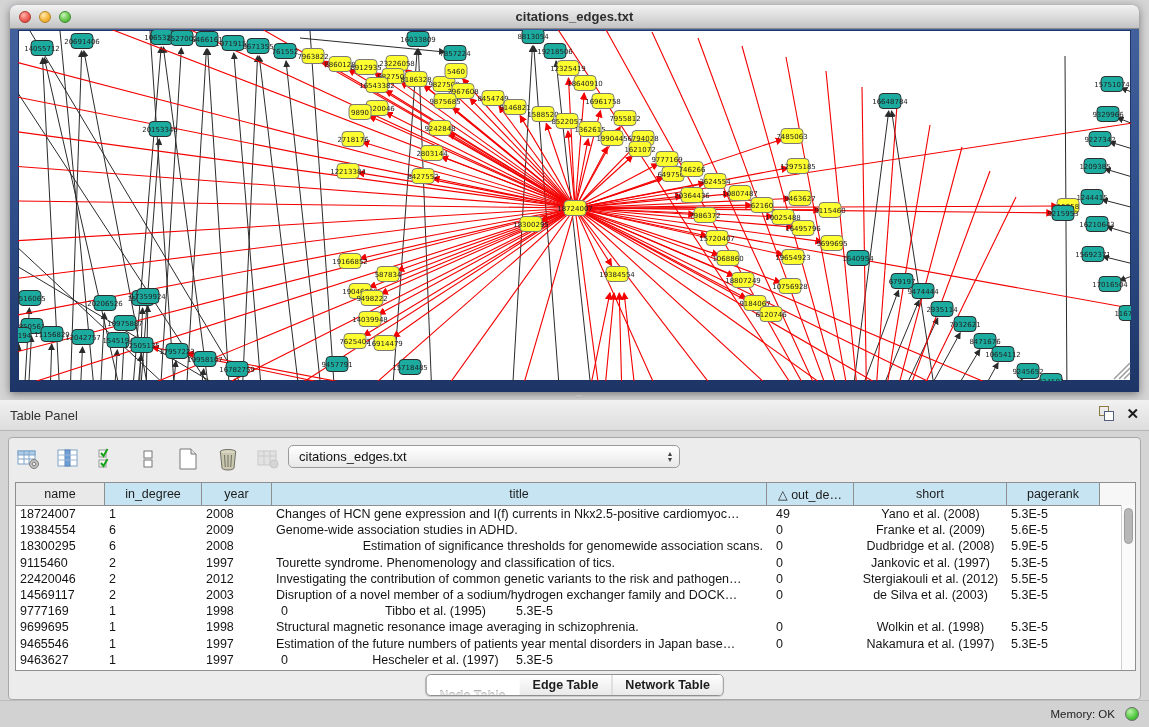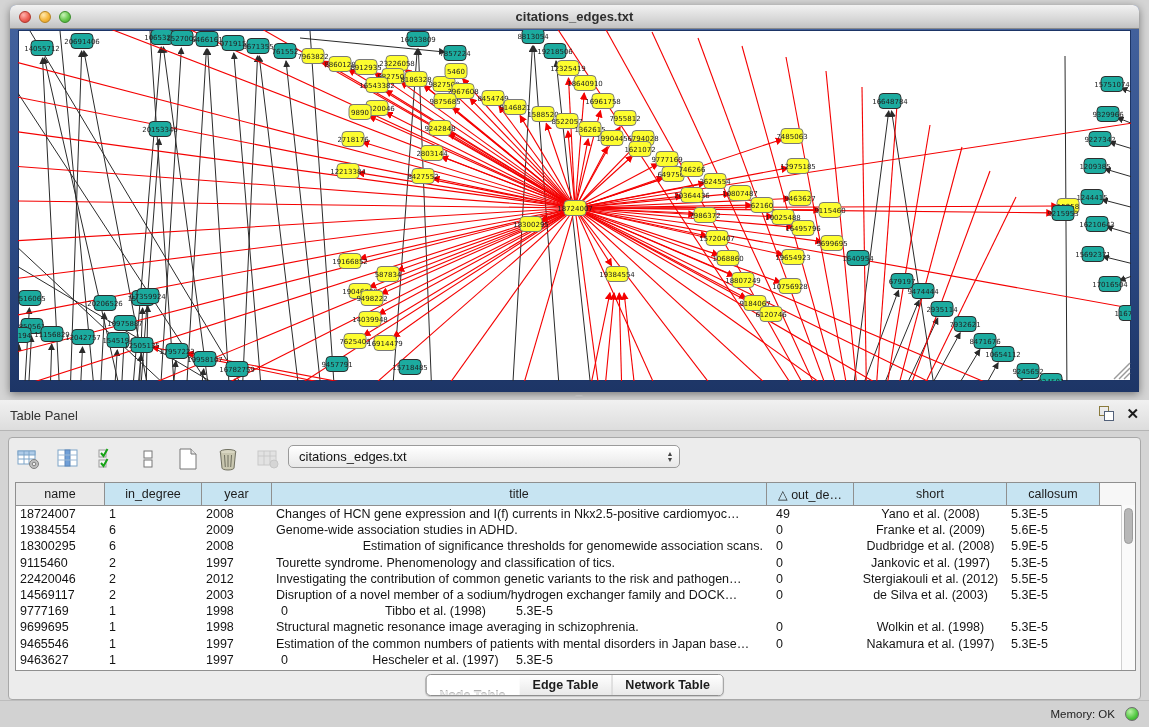--- a/index.html
+++ b/index.html
@@ -797,21 +797,21 @@
   </div>
 
   <div class="tbl">
     <div class="thead" id="thead">
         <div class="th gray" style="width: 89px;">name</div>
         <div class="th" style="width: 97px;">in_degree</div>
         <div class="th" style="width: 70px;">year</div>
         <div class="th" style="width: 495px;">title</div>
         <div class="th" style="width: 87px;">△ out_de…</div>
         <div class="th" style="width: 153px;">short</div>
-        <div class="th" style="width: 93px;">callosum</div>
+        <div class="th" style="width: 93px;">pagerank</div>
         <div class="th filler"></div>
       </div>
     <div id="tbody">
         <div class="trow">
           <div class="td" style="width: 89px; text-align: left;">18724007</div>
           <div class="td" style="width: 97px; text-align: left;">1</div>
           <div class="td" style="width: 70px; text-align: left;">2008</div>
           <div class="td" style="width: 495px; text-align: left;">Changes of HCN gene expression and I(f) currents in Nkx2.5-positive cardiomyoc…</div>
           <div class="td" style="width: 87px; text-align: left; padding-left: 9px;">49</div>
           <div class="td" style="width: 153px; text-align: center;">Yano et al. (2008)</div>
@@ -860,37 +860,37 @@
           <div class="td" style="width: 495px; text-align: left;">Disruption of a novel member of a sodium/hydrogen exchanger family and DOCK…</div>
           <div class="td" style="width: 87px; text-align: left; padding-left: 9px;">0</div>
           <div class="td" style="width: 153px; text-align: center;">de Silva et al. (2003)</div>
           <div class="td" style="width: 93px; text-align: left;">5.3E-5</div>
         </div>
         <div class="trow">
           <div class="td" style="width: 89px; text-align: left;">9777169</div>
           <div class="td" style="width: 97px; text-align: left;">1</div>
           <div class="td" style="width: 70px; text-align: left;">1998</div>
           <div class="td" style="width: 87px; text-align: left; padding-left: 9px;">0</div>
-          <div class="td" style="width: 153px; text-align: center;">Tibbo et al. (1998)</div>
+          <div class="td" style="width: 153px; text-align: center;">Tibbo et al. (1995)</div>
           <div class="td" style="width: 93px; text-align: left;">5.3E-5</div>
         </div>
         <div class="trow">
           <div class="td" style="width: 89px; text-align: left;">9699695</div>
           <div class="td" style="width: 97px; text-align: left;">1</div>
           <div class="td" style="width: 70px; text-align: left;">1998</div>
           <div class="td" style="width: 495px; text-align: left;">Structural magnetic resonance image averaging in schizophrenia.</div>
           <div class="td" style="width: 87px; text-align: left; padding-left: 9px;">0</div>
           <div class="td" style="width: 153px; text-align: center;">Wolkin et al. (1998)</div>
           <div class="td" style="width: 93px; text-align: left;">5.3E-5</div>
         </div>
         <div class="trow">
           <div class="td" style="width: 89px; text-align: left;">9465546</div>
           <div class="td" style="width: 97px; text-align: left;">1</div>
           <div class="td" style="width: 70px; text-align: left;">1997</div>
-          <div class="td" style="width: 495px; text-align: left;">Estimation of the common numbers of patients with mental disorders in Japan base…</div>
+          <div class="td" style="width: 495px; text-align: left;">Estimation of the future numbers of patients year mental disorders in Japan base…</div>
           <div class="td" style="width: 87px; text-align: left; padding-left: 9px;">0</div>
           <div class="td" style="width: 153px; text-align: center;">Nakamura et al. (1997)</div>
           <div class="td" style="width: 93px; text-align: left;">5.3E-5</div>
         </div>
         <div class="trow">
           <div class="td" style="width: 89px; text-align: left;">9463627</div>
           <div class="td" style="width: 97px; text-align: left;">1</div>
           <div class="td" style="width: 70px; text-align: left;">1997</div>
           <div class="td" style="width: 87px; text-align: left; padding-left: 9px;">0</div>
           <div class="td" style="width: 153px; text-align: center;">Hescheler et al. (1997)</div>

